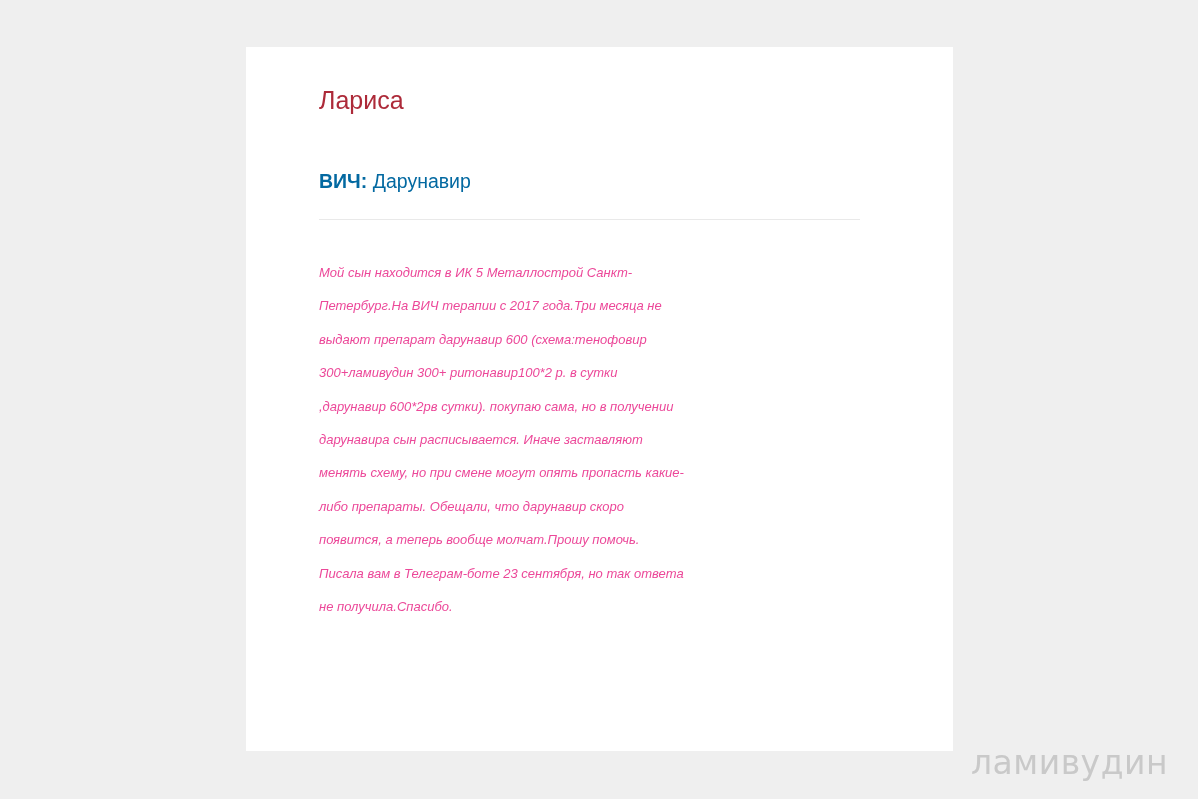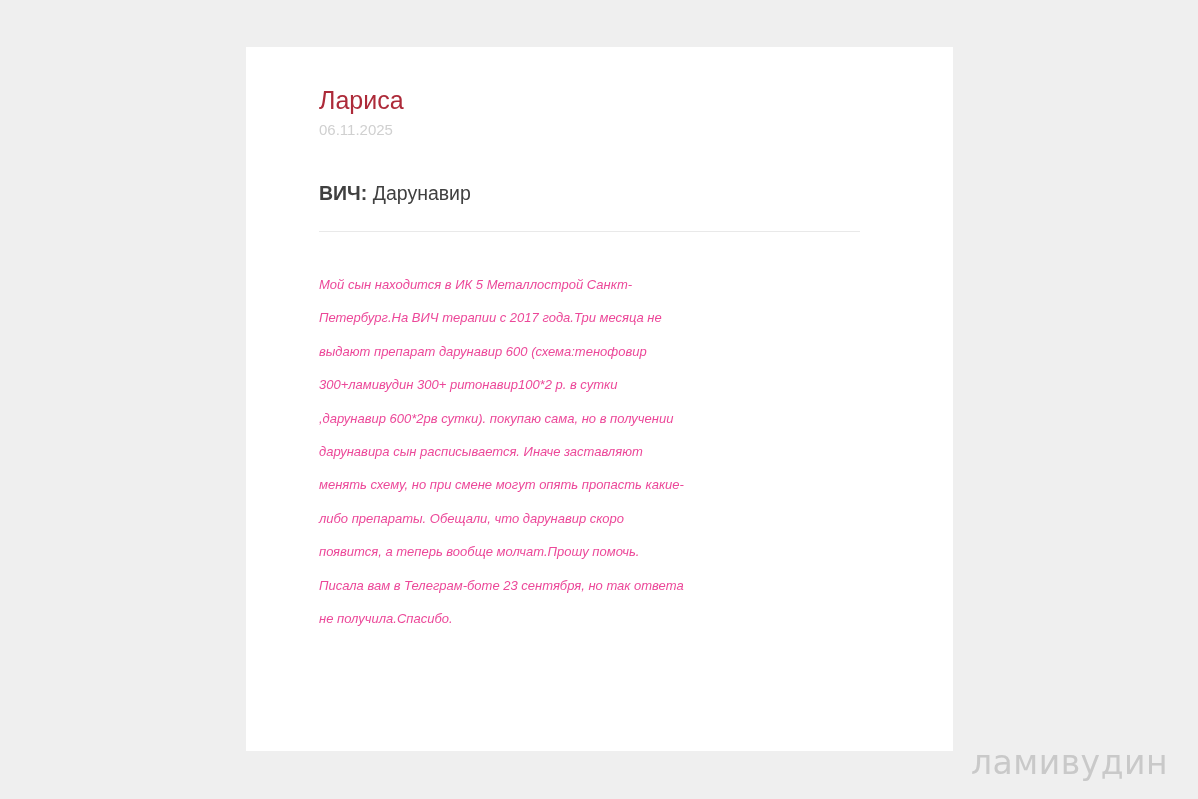--- a/index.html
+++ b/index.html
@@ -23,24 +23,24 @@
     font-weight: 400;
     color: #ad2a39;
   }
   .date {
     margin-top: 4px;
     font-size: 15px;
     line-height: 20px;
     color: #d0d0d0;
   }
   .heading {
-    margin-top: 40px;
+    margin-top: 52px;
     font-size: 19.5px;
     line-height: 26px;
-    color: #404040;
+    color: #0369a1;
   }
   .heading .label { font-weight: 700; }
   .divider {
     margin-top: 25px;
     border: 0;
     border-top: 1px solid #e9e9e9;
     width: 541px;
   }
   .body-text {
     margin-top: 36px;
@@ -60,21 +60,20 @@
     letter-spacing: 0.5px;
     color: #c9c9c9;
     user-select: none;
   }
 </style>
 </head>
 <body>
 
 <div class="card">
   <div class="author">Лариса</div>
-  <div class="date">06.11.2025</div>
   <div class="heading">
     <span class="label">ВИЧ:</span>
     <span>Дарунавир</span>
   </div>
   <hr class="divider">
   <div class="body-text">Мой сын находится в ИК 5 Металлострой Санкт-
 Петербург.На ВИЧ терапии с 2017 года.Три месяца не
 выдают препарат дарунавир 600 (схема:тенофовир
 300+ламивудин 300+ ритонавир100*2 р. в сутки
 ,дарунавир 600*2рв сутки). покупаю сама, но в получении

